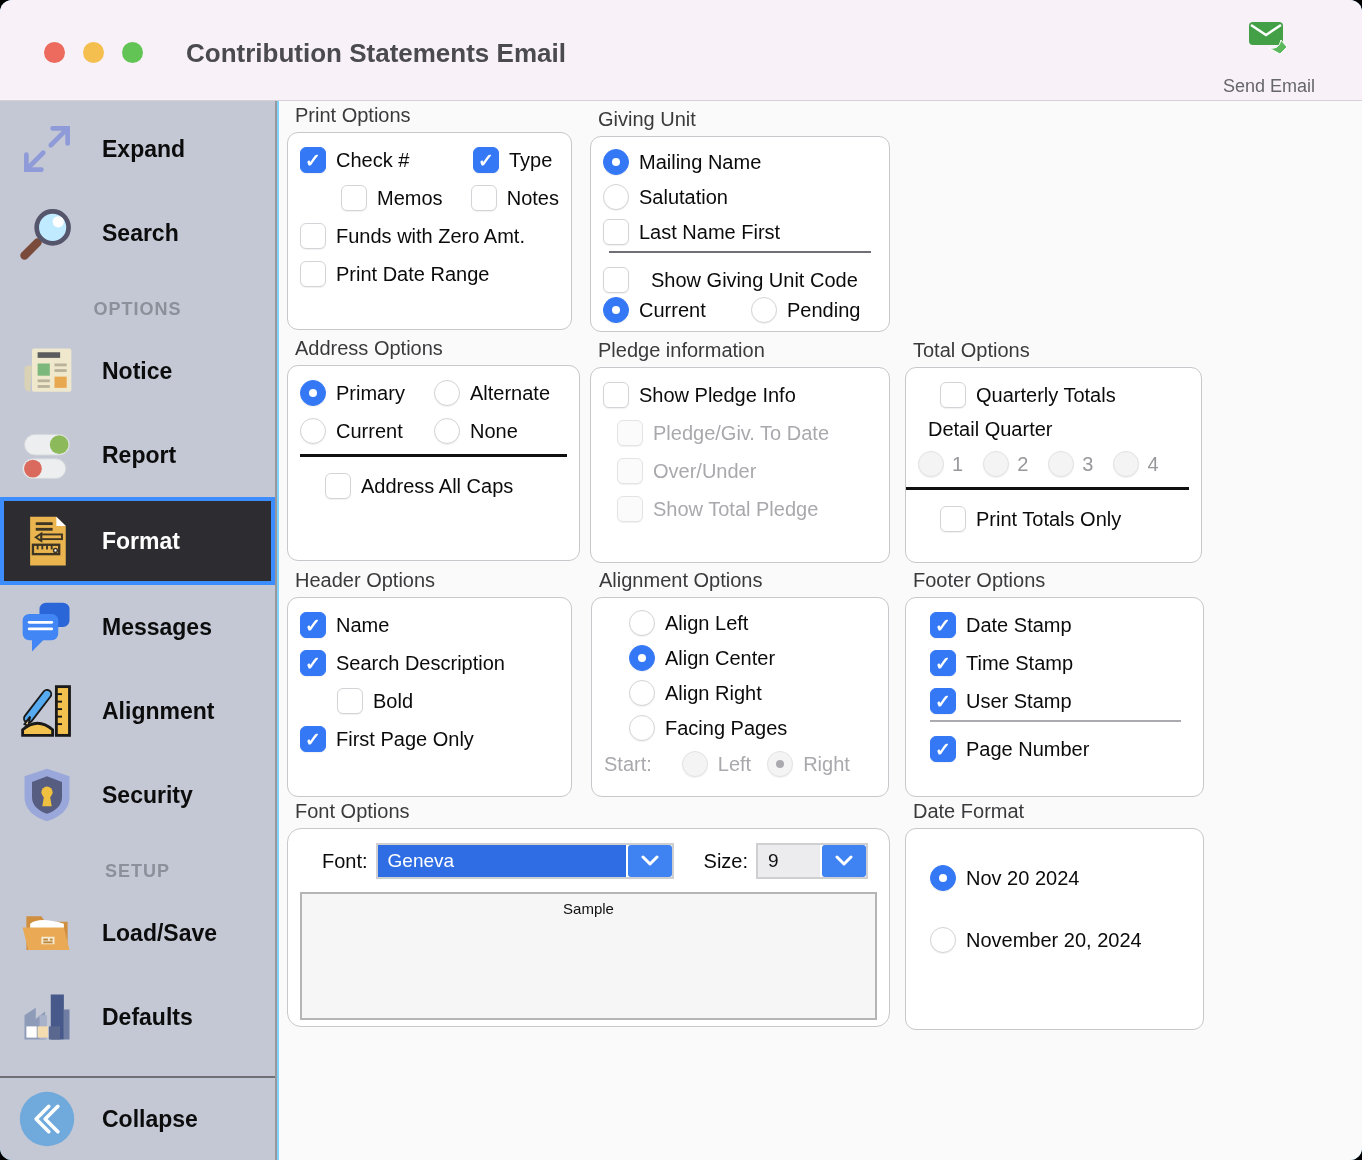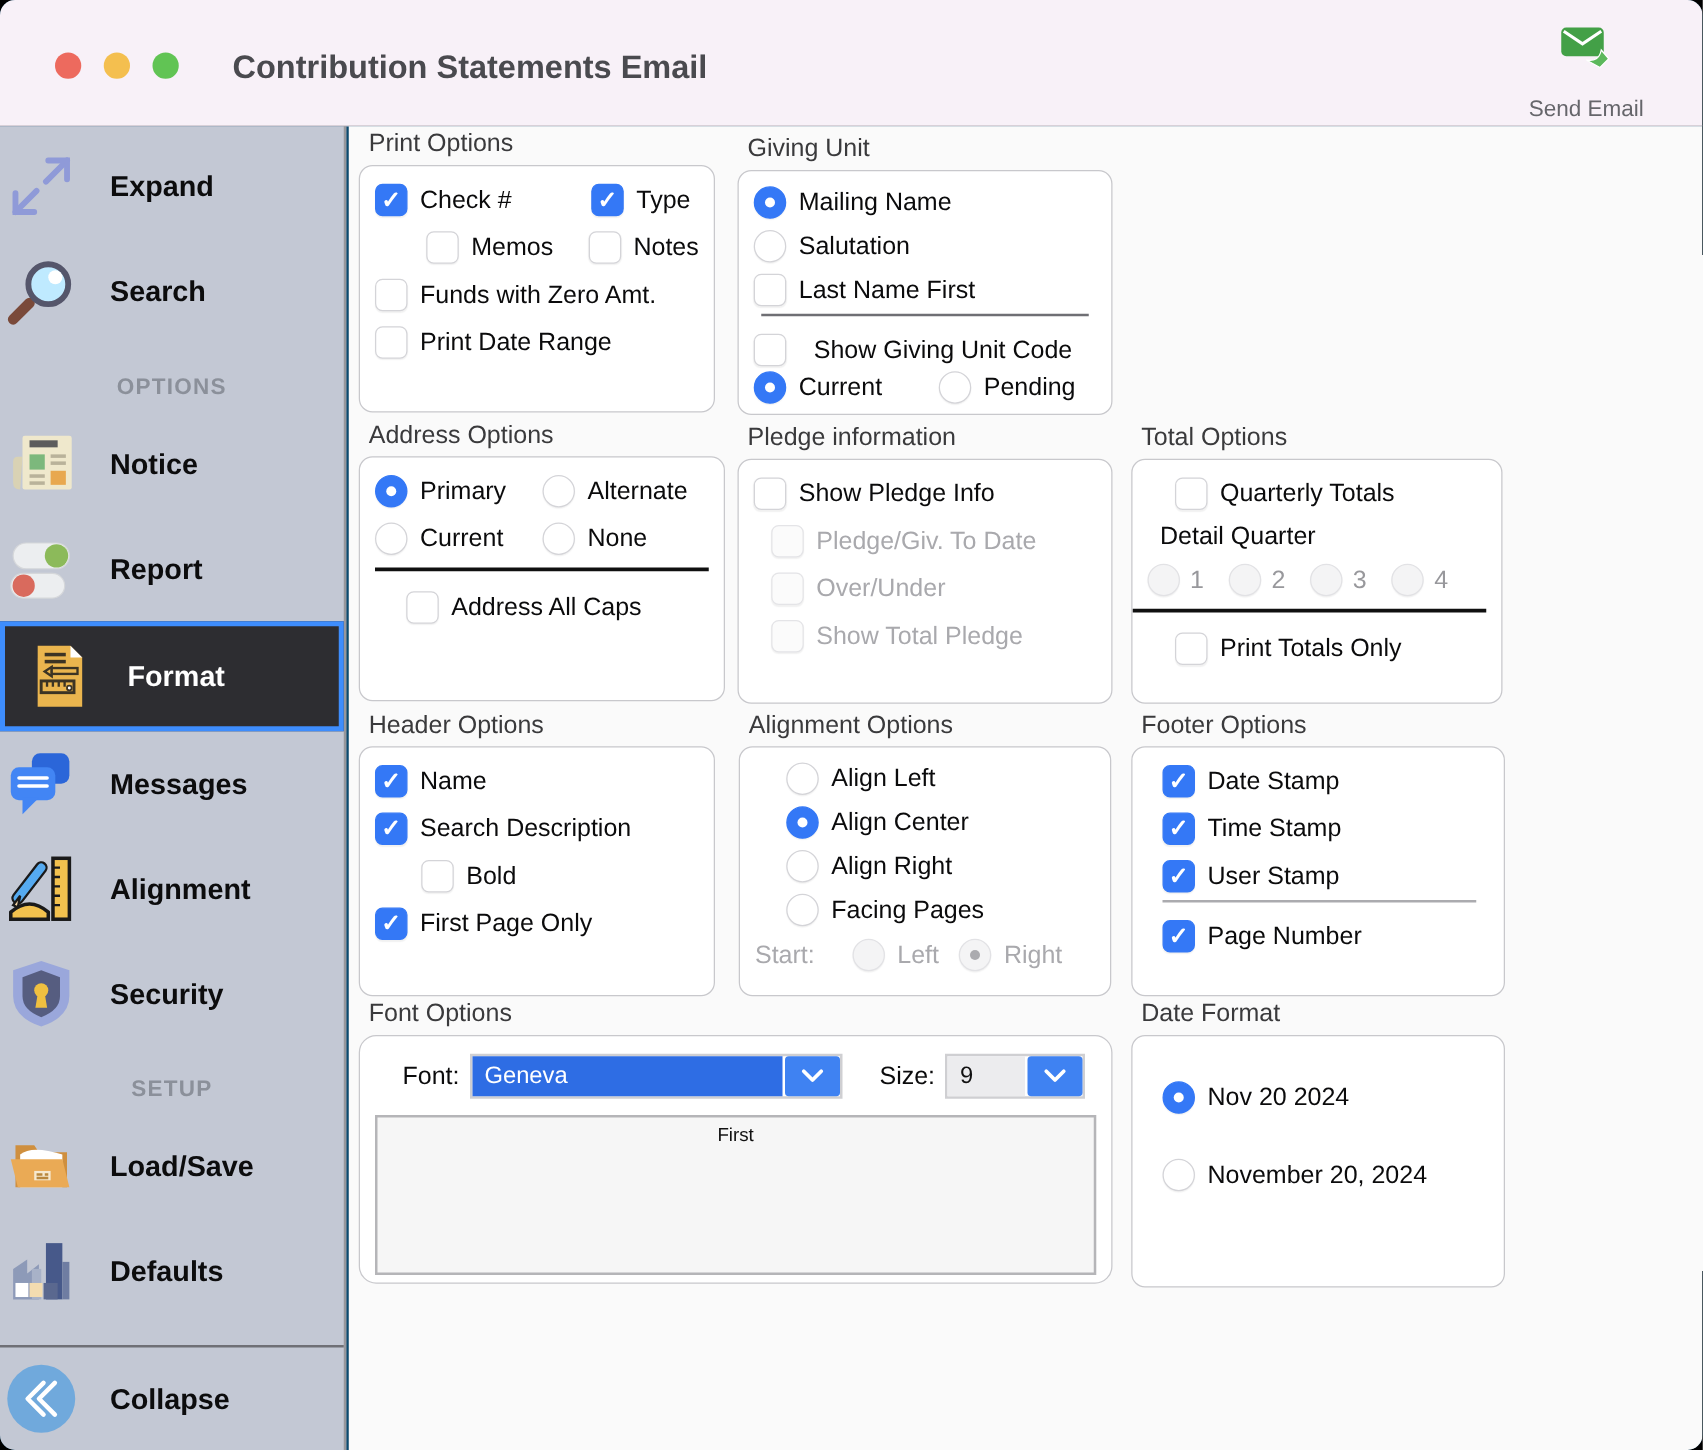--- a/index.html
+++ b/index.html
@@ -1,32 +1,32 @@
 <!DOCTYPE html>
 <html><head>
 <meta charset="utf-8">
 <style>
   html,body{margin:0;padding:0;background:#000;}
   body{width:1362px;height:1160px;font-family:"Liberation Sans",sans-serif;}
-  .window{position:relative;width:1362px;height:1160px;border-radius:12px;overflow:hidden;background:#0c4a6e;}
+  .window{position:relative;width:1362px;height:1160px;border-radius:12px;overflow:hidden;background:#7dd3fc;}
 
   
   .titlebar{position:absolute;left:0;top:0;width:100%;height:100px;background:#f8f1f8;border-bottom:1px solid #d8d0d8;}
   .traffic{position:absolute;top:42px;display:flex;gap:18px;left:44px;}
   .dot{width:21px;height:21px;border-radius:50%;}
   .dot.red{background:#ed6a5e;}
   .dot.yellow{background:#f4bf4f;}
   .dot.green{background:#61c454;}
   .win-title{position:absolute;left:186px;top:38px;font-size:26px;font-weight:bold;color:#4a4a4f;}
   .send-email{position:absolute;right:28px;top:18px;width:130px;display:flex;flex-direction:column;align-items:center;cursor:default;}
   .send-email .lbl-se{margin-top:14px;font-size:18px;color:#66666b;}
 
   
   .sidebar{position:absolute;left:0;top:101px;width:277px;height:1059px;background:#c3c8d4;border-right:2px solid #97979c;box-sizing:border-box;display:flex;flex-direction:column;}
-  .side-item{display:flex;align-items:center;height:84px;box-sizing:border-box;}
+  .side-item{display:flex;align-items:center;height:84px;padding-left:14px;box-sizing:border-box;}
   .side-item .icon{width:66px;height:66px;display:flex;align-items:center;justify-content:center;flex:0 0 66px;}
   .side-item .s-label{margin-left:22px;font-size:23px;font-weight:bold;color:#0c0c0d;}
   .side-header{height:40px;margin-top:14px;display:flex;align-items:center;justify-content:center;font-size:18px;font-weight:bold;letter-spacing:1px;color:#8b909a;}
   .side-item.selected{background:#2d2d31;border:4px solid #3e8dfd;box-sizing:border-box;height:88px;padding-left:10px;}
   .side-item.selected .s-label{color:#fff;}
   .side-divider{border-top:2px solid #6f7076;margin-top:auto;}
   .collapse-row{height:82px;}
 
   
   .main{position:absolute;left:279px;top:101px;width:1083px;height:1059px;background:#fafafa;}
@@ -538,21 +538,21 @@
           <span class="sel-label" style="margin-left:30px;">Size:</span>
           <div class="sel">
             <span class="val plain" style="width:42px;">9</span>
             <span class="chev">
               <svg width="18" height="12" viewBox="0 0 18 12">
                   <path d="M2 2 L9 9 L16 2" stroke="#fff" stroke-width="3" fill="none" stroke-linecap="round" stroke-linejoin="round"></path>
                 </svg>
             </span>
           </div>
         </div>
-        <div class="sample-box">First</div>
+        <div class="sample-box">Sample</div>
       </div>
     </div>
 
     <div class="panel" style="left:626px;top:699px;width:299px;">
       <div class="panel-label">Date Format</div>
       <div class="panel-box" style="height:202px;padding-top:36px;padding-left:24px;">
         <div class="row" style="margin-bottom:36px;">
           <span class="rd checked"></span>
           <span class="ctl-label">Nov 20 2024</span>
         </div>

